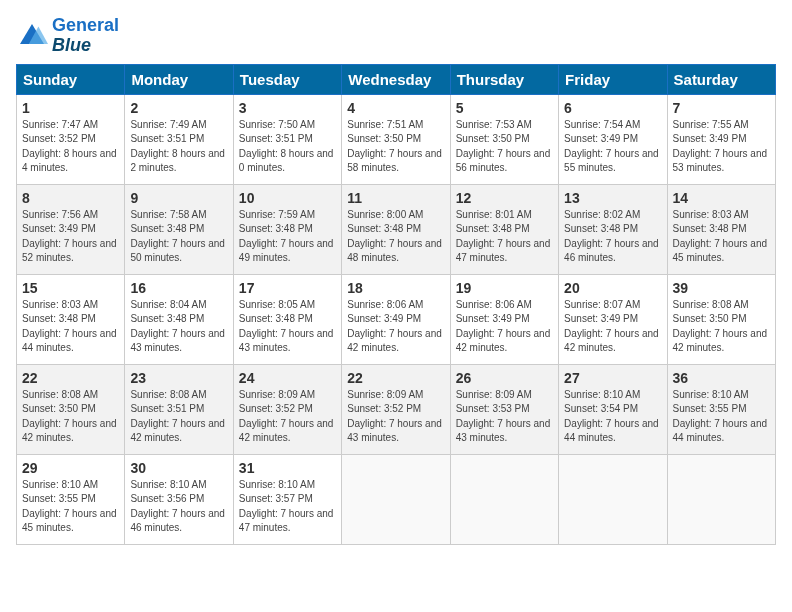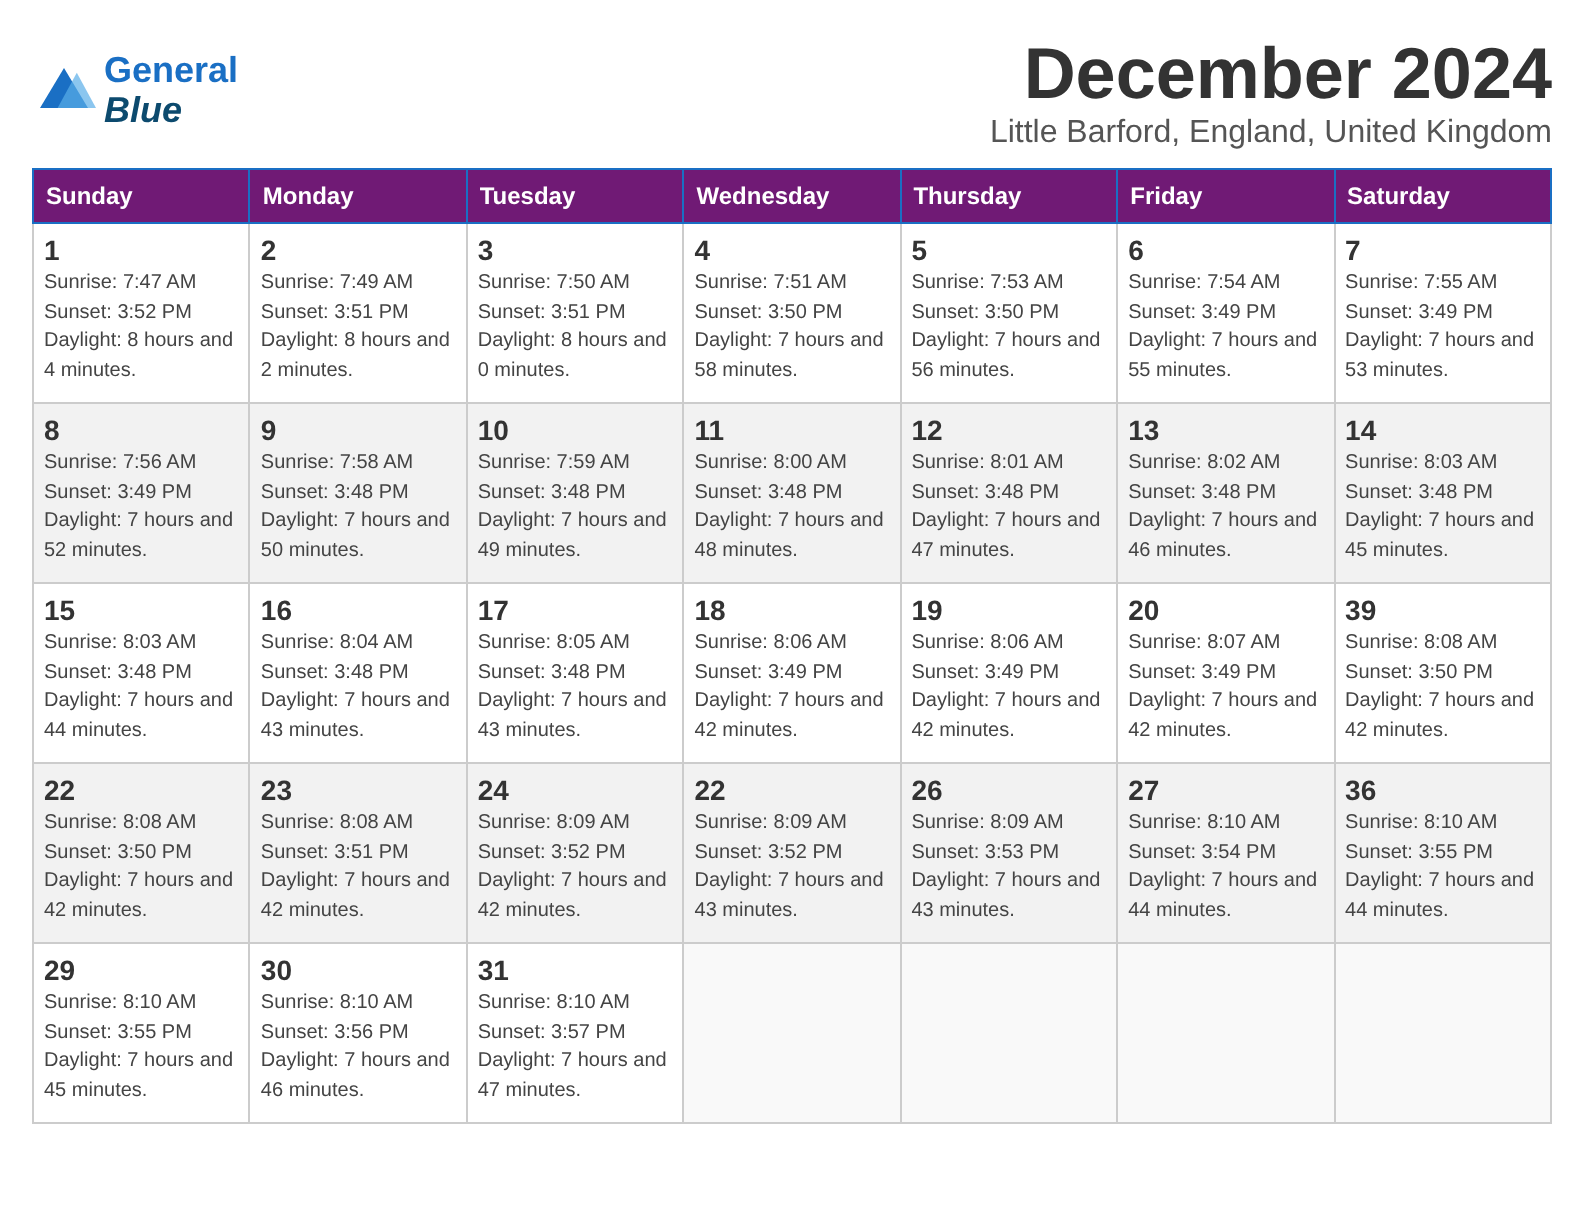--- a/index.html
+++ b/index.html
@@ -6,21 +6,21 @@
     body {
       font-family: Arial, sans-serif;
       background: #fff;
       width: 792px;
       min-height: 612px;
       padding: 16px;
     }
     .header-area {
       display: flex;
       justify-content: space-between;
-      align-items: center;
+      align-items: flex-start;
       margin-bottom: 8px;
       gap: 28px;
     }
     .logo {
       display: flex;
       align-items: center;
       gap: 4px;
     }
     .logo-text {
       font-size: 18px;
@@ -46,25 +46,25 @@
     .calendar-subtitle {
       font-size: 16px;
       color: #555;
     }
     table {
       width: 100%;
       border-collapse: collapse;
       table-layout: fixed;
     }
     thead th {
-      background-color: #701a75;
+      background-color: #0369a1;
       color: #fff;
       text-align: left;
       padding: 6px 6px;
-      font-size: 12px;
+      font-size: 15px;
       font-weight: bold;
       border: 1px solid #1a6fc4;
     }
     tbody td {
       border: 1px solid #ccc;
       vertical-align: top;
       padding: 5px 5px;
       font-size: 10.5px;
       color: #333;
       min-height: 80px;
@@ -97,24 +97,20 @@
 <div class="header-area">
   <div class="logo">
     <svg class="logo-icon" viewBox="0 0 40 40">
       <polygon points="20,5 35,30 5,30" fill="#1a6fc4"></polygon>
       <polygon points="28,8 40,30 16,30" fill="#5aaee8" opacity="0.7"></polygon>
     </svg>
     <div class="logo-text">
       <span>General</span><br>
       <span style="color:#0c4a6e;font-style:italic;">Blue</span>
     </div>
-  </div>
-  <div class="title-area">
-    <div class="calendar-title">December 2024</div>
-    <div class="calendar-subtitle">Little Barford, England, United Kingdom</div>
   </div>
 </div>
 
 <table>
   <thead>
     <tr>
       <th>Sunday</th>
       <th>Monday</th>
       <th>Tuesday</th>
       <th>Wednesday</th>

